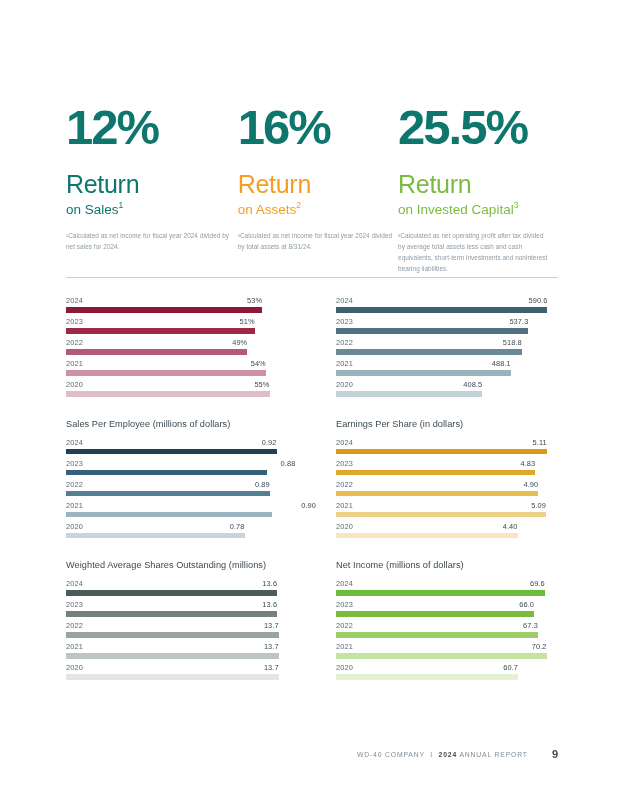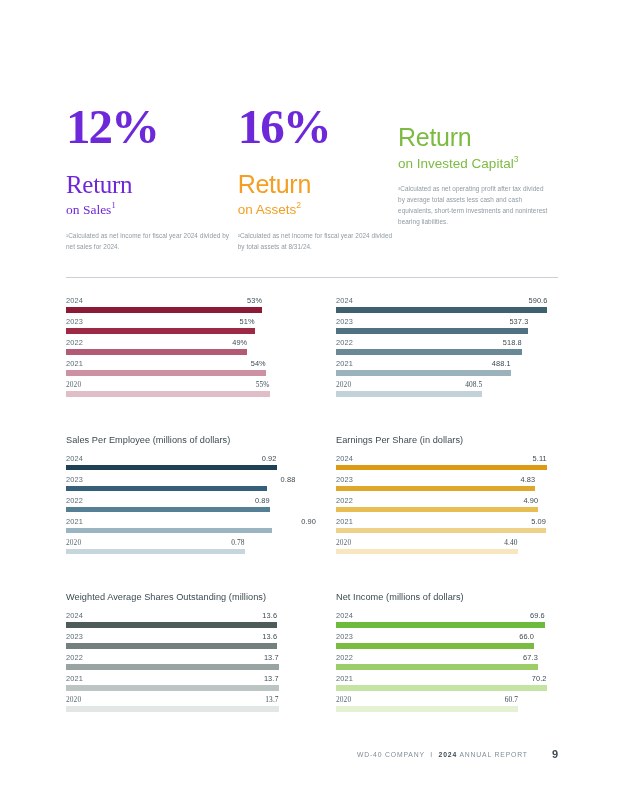--- a/index.html
+++ b/index.html
@@ -49,21 +49,21 @@
   }
   .stat-sub {
     font-size: 13.5px;
     line-height: 1.2;
     margin-top: 1px;
     white-space: nowrap;
     font-weight: normal;
   }
   .stat-sub sup { font-size: 8.5px; vertical-align: super; }
 
-  .c-maroon { color: #6d28d9; font-family: Liberation Serif, serif; }
+  .c-maroon { color: #0f766e; }
   .c-orange { color: #f49f23; }
   .c-green  { color: #7cbb42; }
 
   .footnote {
     margin-top: 12px;
     font-size: 6.4px;
     line-height: 1.72;
     color: #8e9ba4;
     letter-spacing: 0.05px;
   }
@@ -92,21 +92,21 @@
   .chart { width: 222px; }
   .chart-title {
     font-size: 9.2px;
     color: #3c4a52;
     margin-bottom: 9px;
     letter-spacing: 0.05px;
     white-space: nowrap;
   }
   .rows { display: block; }
   .bar-row { margin-bottom: 4.5px; }
-  .bar-row:last-child { margin-bottom: 16px; font-family: Liberation Serif, serif; }
+  .bar-row:last-child { margin-bottom: 0; }
   .bar-head {
     position: relative;
     height: 11px;
   }
   .bar-year {
     position: absolute;
     left: 0; top: 0;
     font-size: 7.4px;
     color: #5a6b75;
     letter-spacing: 0.1px;
@@ -169,20 +169,21 @@
     </div>
 
     <div class="stat stat-2">
       <div class="stat-pct c-maroon">16%</div>
       <div class="stat-return c-orange">Return</div>
       <div class="stat-sub c-orange"><span>on Assets</span><sup>2</sup></div>
       <div class="footnote">²Calculated as net income for fiscal year 2024 divided by total assets at 8/31/24.</div>
     </div>
 
     <div class="stat stat-3">
+      <div class="stat-pct c-maroon">25.5%</div>
       <div class="stat-return c-green">Return</div>
       <div class="stat-sub c-green"><span>on Invested Capital</span><sup>3</sup></div>
       <div class="footnote" style="width:150px; white-space:normal;">³Calculated as net operating profit after tax divided by average total assets less cash and cash equivalents, short-term investments and noninterest bearing liabilities.</div>
     </div>
   </div>
 
   <div class="divider"></div>
 
   <div class="charts" id="charts-grid">
       <div class="chart">

